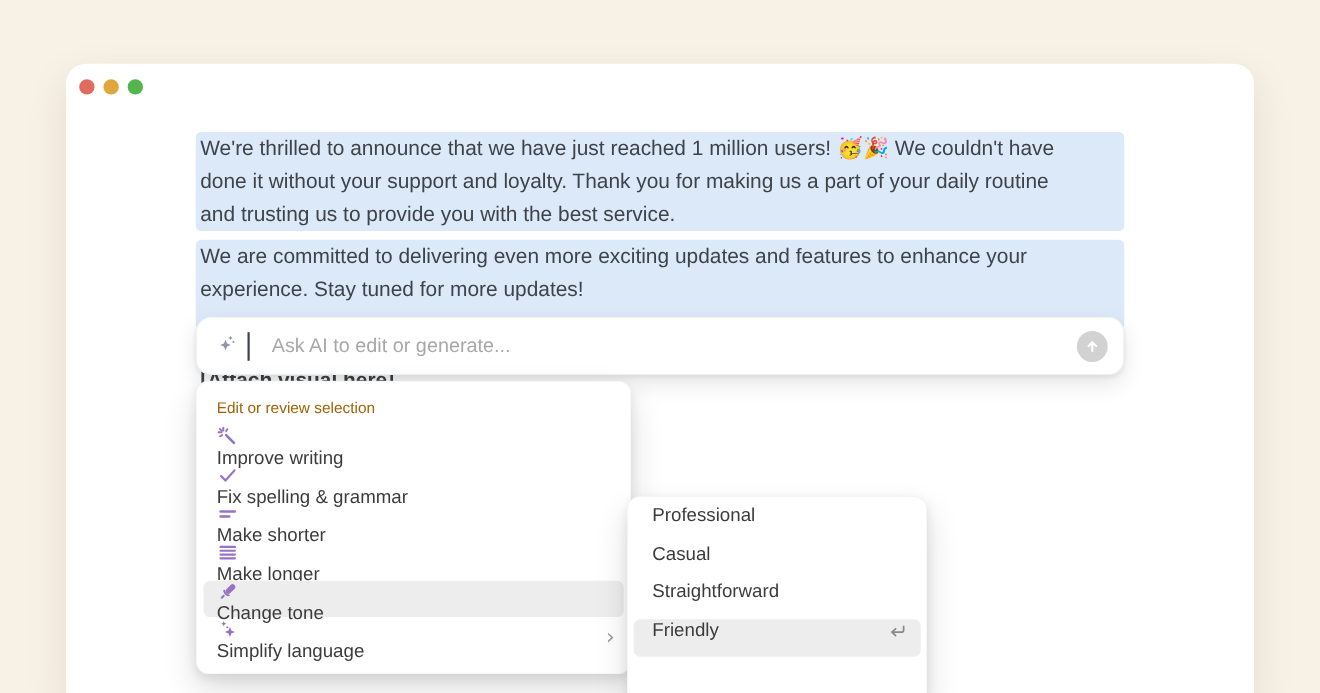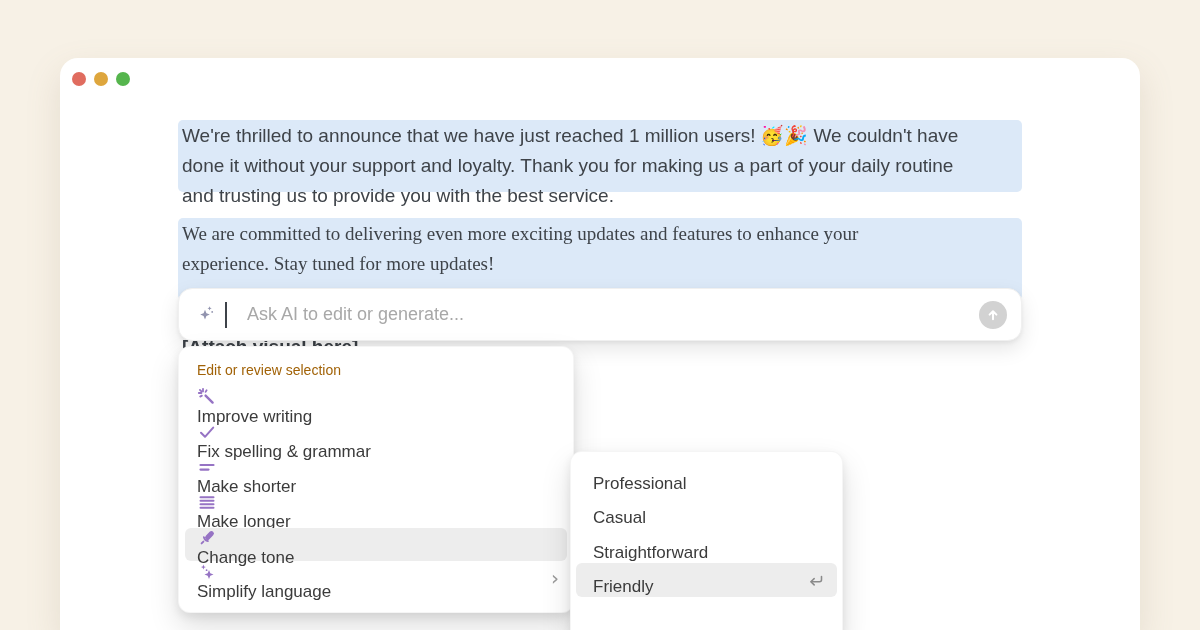--- a/index.html
+++ b/index.html
@@ -17,22 +17,22 @@
   .t-close{left:12px;background:#e06c5f;}
   .t-min{left:34px;background:#dea63d;}
   .t-zoom{left:56px;background:#55b54d;}
 
   .para{
     position:absolute;left:178px;width:844px;box-sizing:border-box;
     background:#dce9f8;border-radius:5px;
     color:#3e4349;font-size:19px;line-height:30px;
     padding:1px 6px 0 4px;
   }
-  .para-1{top:120px;height:72px;}
-  .para-2{top:218px;height:82px;font-family:Liberation Serif, serif;}
+  .para-1{top:120px;height:90px;}
+  .para-2{top:218px;height:82px;}
   .para .line{white-space:nowrap;overflow:hidden;}
 
   .attach-note{
     position:absolute;left:182px;top:336px;z-index:1;
     font-size:19px;font-weight:bold;color:#3e4349;white-space:nowrap;
   }
 
   .ai-bar{
     position:absolute;left:178px;top:288px;width:844px;height:53px;z-index:2;
     background:#ffffff;border-radius:14px;box-sizing:border-box;
@@ -73,21 +73,21 @@
   }
 
   .submenu{
     position:absolute;left:570px;top:451px;width:273px;height:190px;z-index:4;
     background:#ffffff;border-radius:12px;box-sizing:border-box;
     border:1px solid rgba(0,0,0,0.04);
     box-shadow:0 4px 10px rgba(0,0,0,0.08),0 14px 30px rgba(0,0,0,0.13);
     padding-top:7px;
   }
   .submenu-item{
-    height:34.5px;display:flex;align-items:flex-end;
+    height:34.5px;display:flex;align-items:flex-start;
     padding:0 12px 0 22px;box-sizing:border-box;
     font-size:17px;color:#3b3b3b;
   }
   .submenu-item.highlight{
     background:#ededed;border-radius:6px;
     margin:0 5px;padding:0 10px 0 17px;gap:10px;
   }
   .submenu-item .enter-ic{margin-left:auto;}
 </style>
 </head>

